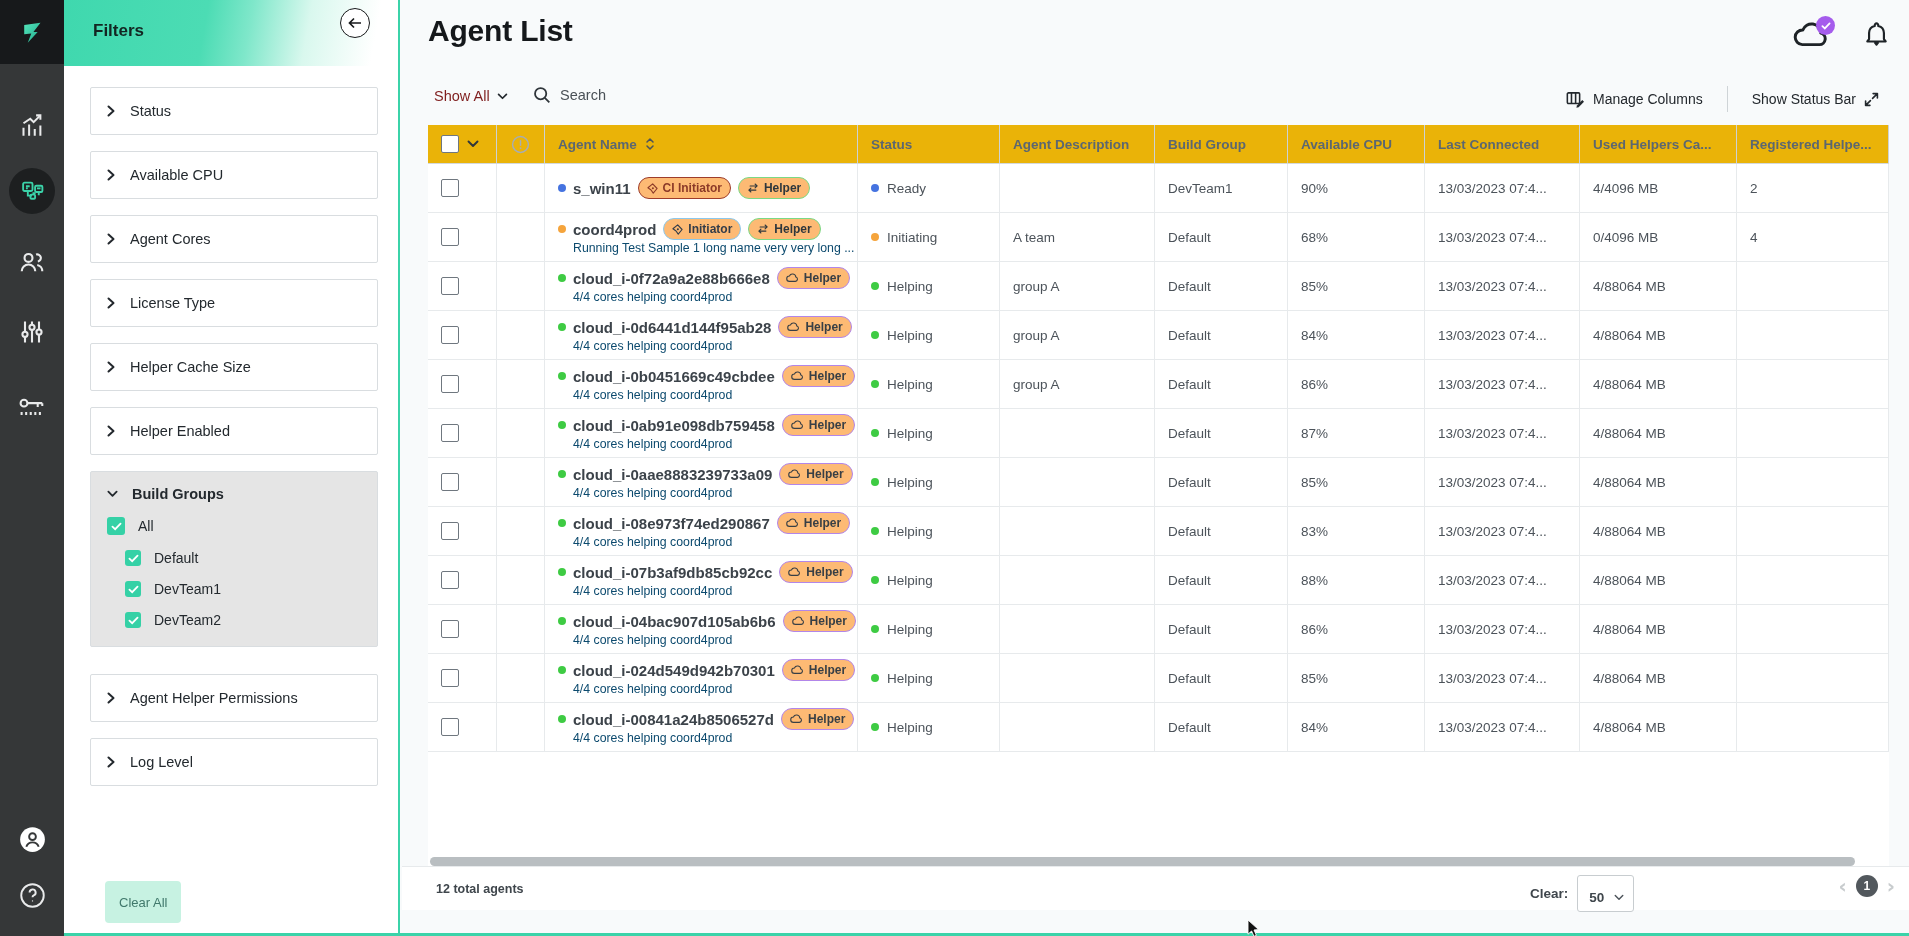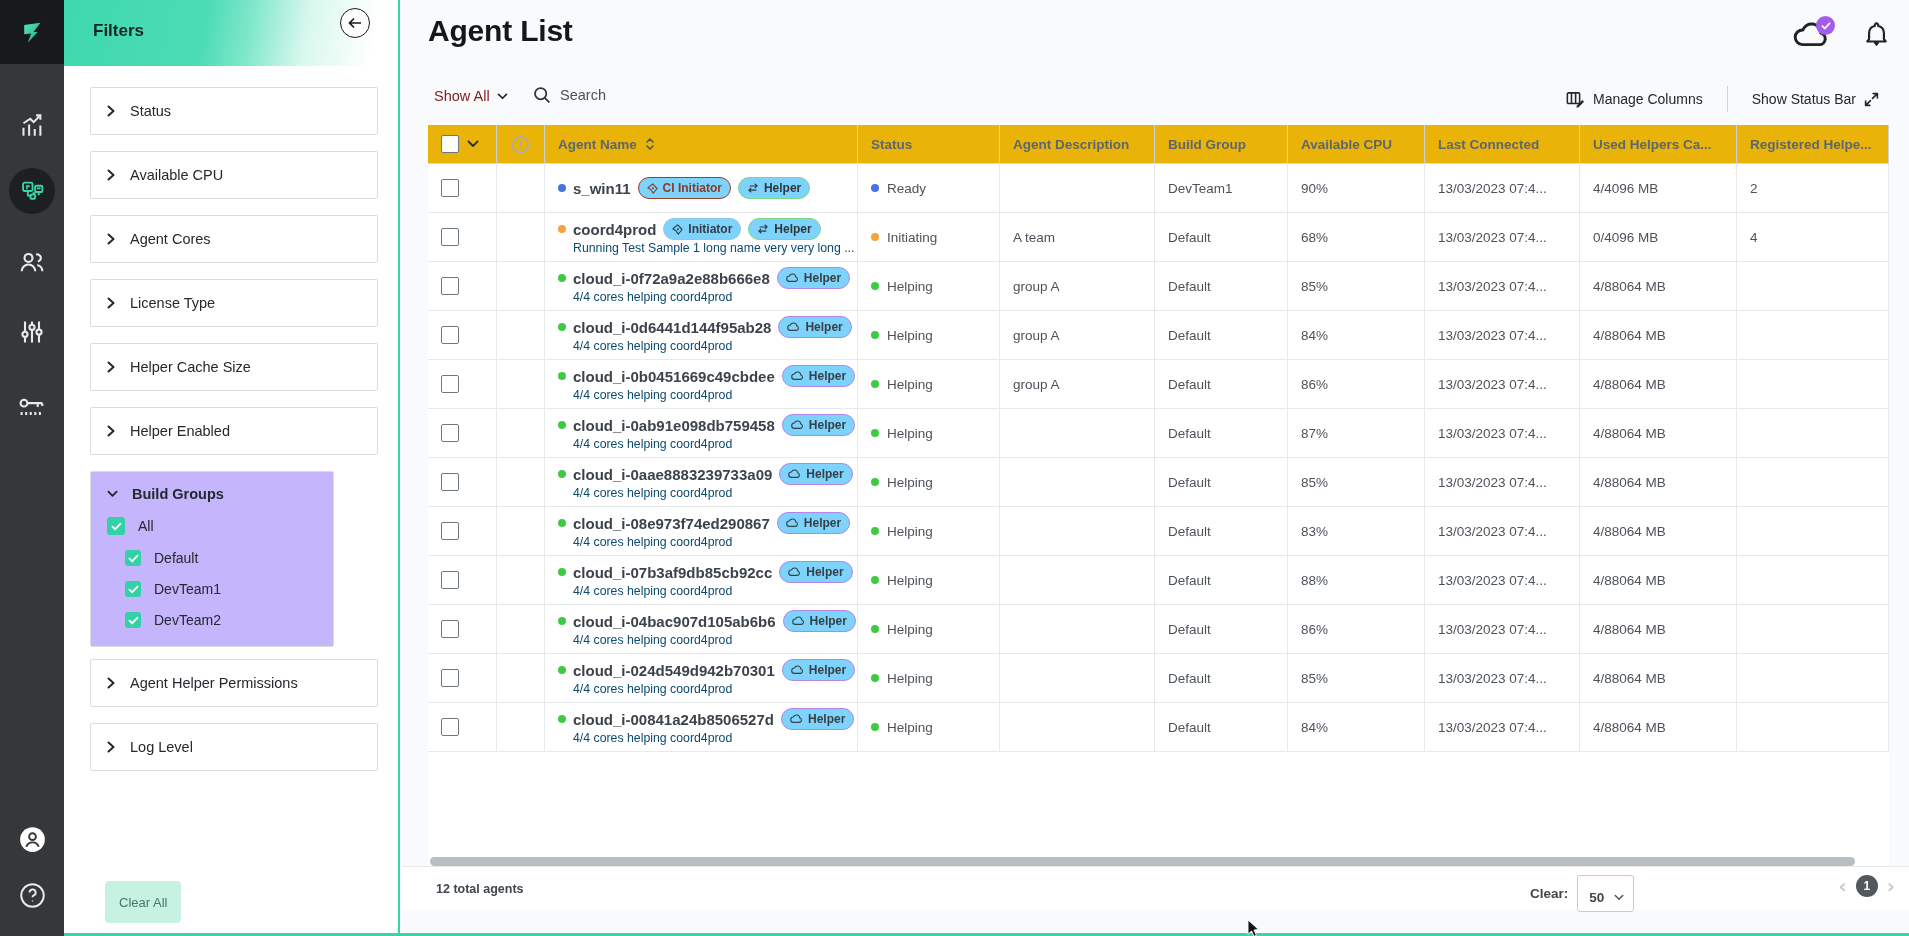--- a/index.html
+++ b/index.html
@@ -13,21 +13,21 @@
   .rail-active-circle{position:absolute;left:9px;top:168px;width:46px;height:46px;border-radius:50%;background:#1d1f20;display:flex;align-items:center;justify-content:center;color:#3bd3a9;}
 
   
   .panel{position:absolute;left:64px;top:0;width:336px;height:936px;background:#ffffff;border-right:2px solid #3bd3a9;box-sizing:border-box;}
   .panel-header{position:relative;height:66px;background:linear-gradient(100deg,#3fd8ae 0%,#4cdcb4 42%,#7fe7ca 55%,#d9f8ee 72%,#ffffff 92%);}
   .panel-title{position:absolute;left:29px;top:21px;font-size:17px;font-weight:700;color:#132622;}
   .back-btn{position:absolute;right:28px;top:8px;width:28px;height:28px;border:1.6px solid #17191b;border-radius:50%;background:#fff;display:flex;align-items:center;justify-content:center;font-size:15px;color:#17191b;cursor:pointer;}
   .fbody{padding:21px 26px 0 26px;}
   .fsection{box-sizing:border-box;width:288px;border:1px solid #d9dde0;border-radius:2px;background:#fff;height:48px;display:flex;align-items:center;padding:0 16px;gap:15px;margin-bottom:16px;cursor:pointer;}
   .flabel{font-size:14.5px;color:#23292e;}
-  .fgroup{box-sizing:border-box;width:244px;border:1px solid #d9dde0;border-radius:2px;background:#c4b5fd;padding:14px 16px 18px 16px;margin-bottom:12px;}
+  .fgroup{box-sizing:border-box;width:288px;border:1px solid #d9dde0;border-radius:2px;background:#e5e5e5;padding:14px 16px 18px 16px;margin-bottom:27px;}
   .fgroup-head{display:flex;align-items:center;gap:14px;cursor:pointer;}
   .fgroup-head .flabel{font-weight:700;}
   .cbrow{display:flex;align-items:center;gap:13px;margin-top:15px;font-size:14px;color:#23292e;cursor:pointer;}
   .cbrow.lvl1{margin-left:18px;}
   .cb-checked{width:18px;height:18px;border-radius:3px;background:#35d1a6;display:flex;align-items:center;justify-content:center;flex:0 0 auto;}
   .lvl1 .cb-checked{width:16px;height:16px;}
   .clear-all{position:absolute;left:41px;bottom:13px;height:42px;padding:0 14px;border:none;border-radius:4px;background:#c7f2e2;color:#41796c;font-size:13px;font-family:inherit;display:flex;align-items:center;cursor:pointer;}
 
   
   .main{position:absolute;left:402px;top:0;width:1507px;height:936px;}
@@ -49,21 +49,21 @@
   .thead{background:#eab308;height:38px;border-bottom:1px solid #d4d9dc;}
   .th{display:flex;align-items:center;padding-left:13px;box-sizing:border-box;border-right:1px solid #ccd2d5;font-size:13.5px;font-weight:700;color:#5c6770;gap:8px;overflow:hidden;white-space:nowrap;}
   .trow{height:48px;border-bottom:1px solid #e7eaec;background:#fff;}
   .td{display:flex;align-items:center;padding-left:13px;box-sizing:border-box;border-right:1px solid #e7eaec;font-size:13.5px;color:#4c535a;overflow:hidden;white-space:nowrap;}
   .td.c-name{flex-direction:column;align-items:flex-start;justify-content:center;gap:2px;}
   .cb{width:16px;height:16px;border:1.6px solid #6f777f;border-radius:2px;background:#fff;flex:0 0 auto;cursor:pointer;}
   .name-line{display:flex;align-items:center;gap:7px;max-width:300px;}
   .dot{width:8px;height:8px;border-radius:50%;flex:0 0 auto;}
   .agent-name{font-size:15px;font-weight:700;color:#3c434a;}
   .subtitle{font-size:12.3px;color:#0c4a6e;margin-left:15px;line-height:1.1;}
-  .badge{display:inline-flex;align-items:center;gap:5px;height:20px;padding:0 8px;border-radius:11px;border:1.3px solid;font-size:12px;font-weight:700;background:#7dd3fc;flex:0 0 auto;}
+  .badge{display:inline-flex;align-items:center;gap:5px;height:20px;padding:0 8px;border-radius:11px;border:1.3px solid;font-size:12px;font-weight:700;background:#fdba74;flex:0 0 auto;}
   .b-ci{border-color:#9d3d2b;color:#8c3a28;}
   .b-init{border-color:#8cc8ec;color:#333c49;}
   .b-helper{border-color:#7bd985;color:#2f373c;}
   .b-cloud{border-color:#b286e9;color:#383f45;}
 
   
   .hscroll{position:absolute;left:28px;top:857px;width:1425px;height:9px;border-radius:5px;background:#b9bec1;cursor:grab;}
   .footer{position:absolute;left:0;top:866px;width:1507px;height:43px;background:#fff;border-top:1px solid #e7eaec;font-weight:bold;}
   .total{position:absolute;left:34px;top:15px;font-size:12.5px;color:#3f464c;}
   .show-size{position:absolute;left:1128px;top:8px;display:flex;align-items:center;gap:9px;font-size:13.5px;color:#3f464c;}

